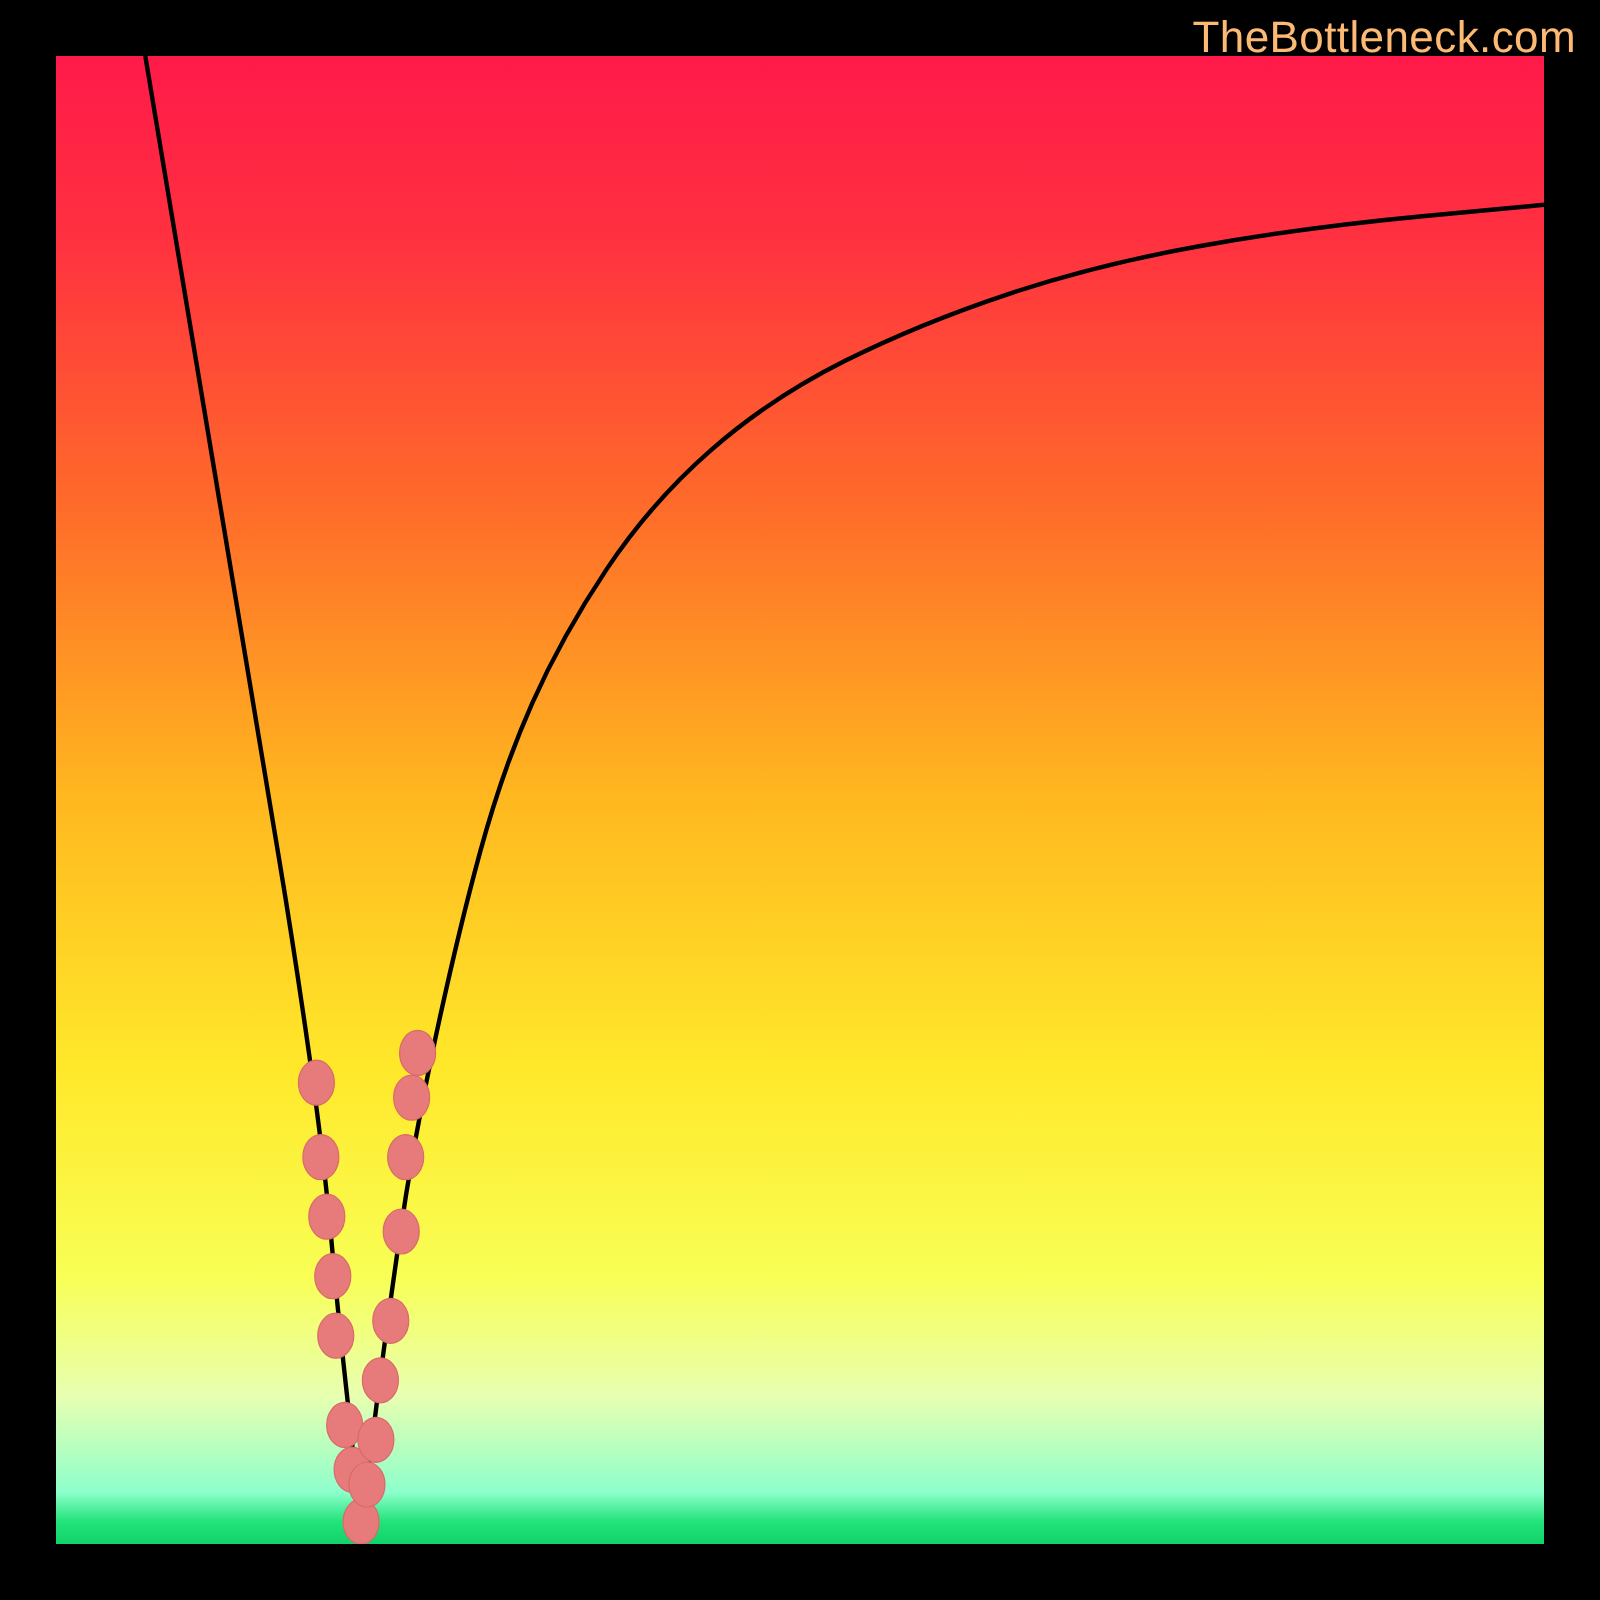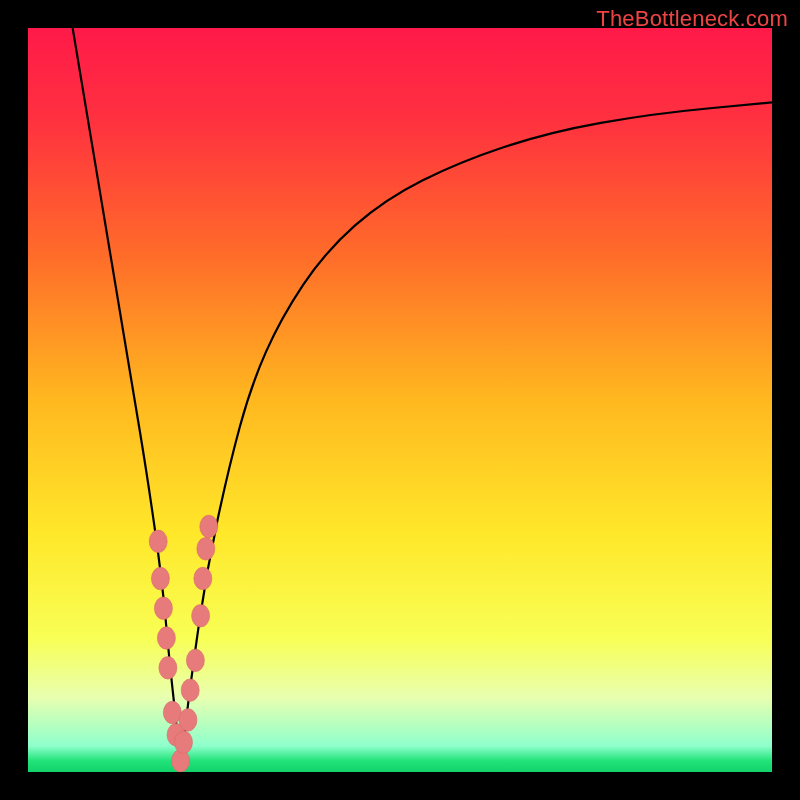--- a/index.html
+++ b/index.html
@@ -23,21 +23,21 @@
     top: 28px;
     left: 28px;
     width: 744px;
     height: 744px;
     overflow: hidden;
   }
   .attrib {
     position: absolute;
     top: 6px;
     right: 12px;
-    color: #ef4444;
+    color: #fdba74;
     font-size: 22px;
     letter-spacing: 0.2px;
     font-weight: 400;
   }
   svg {
     display: block;
   }
 </style>
 </head>
 <body>

